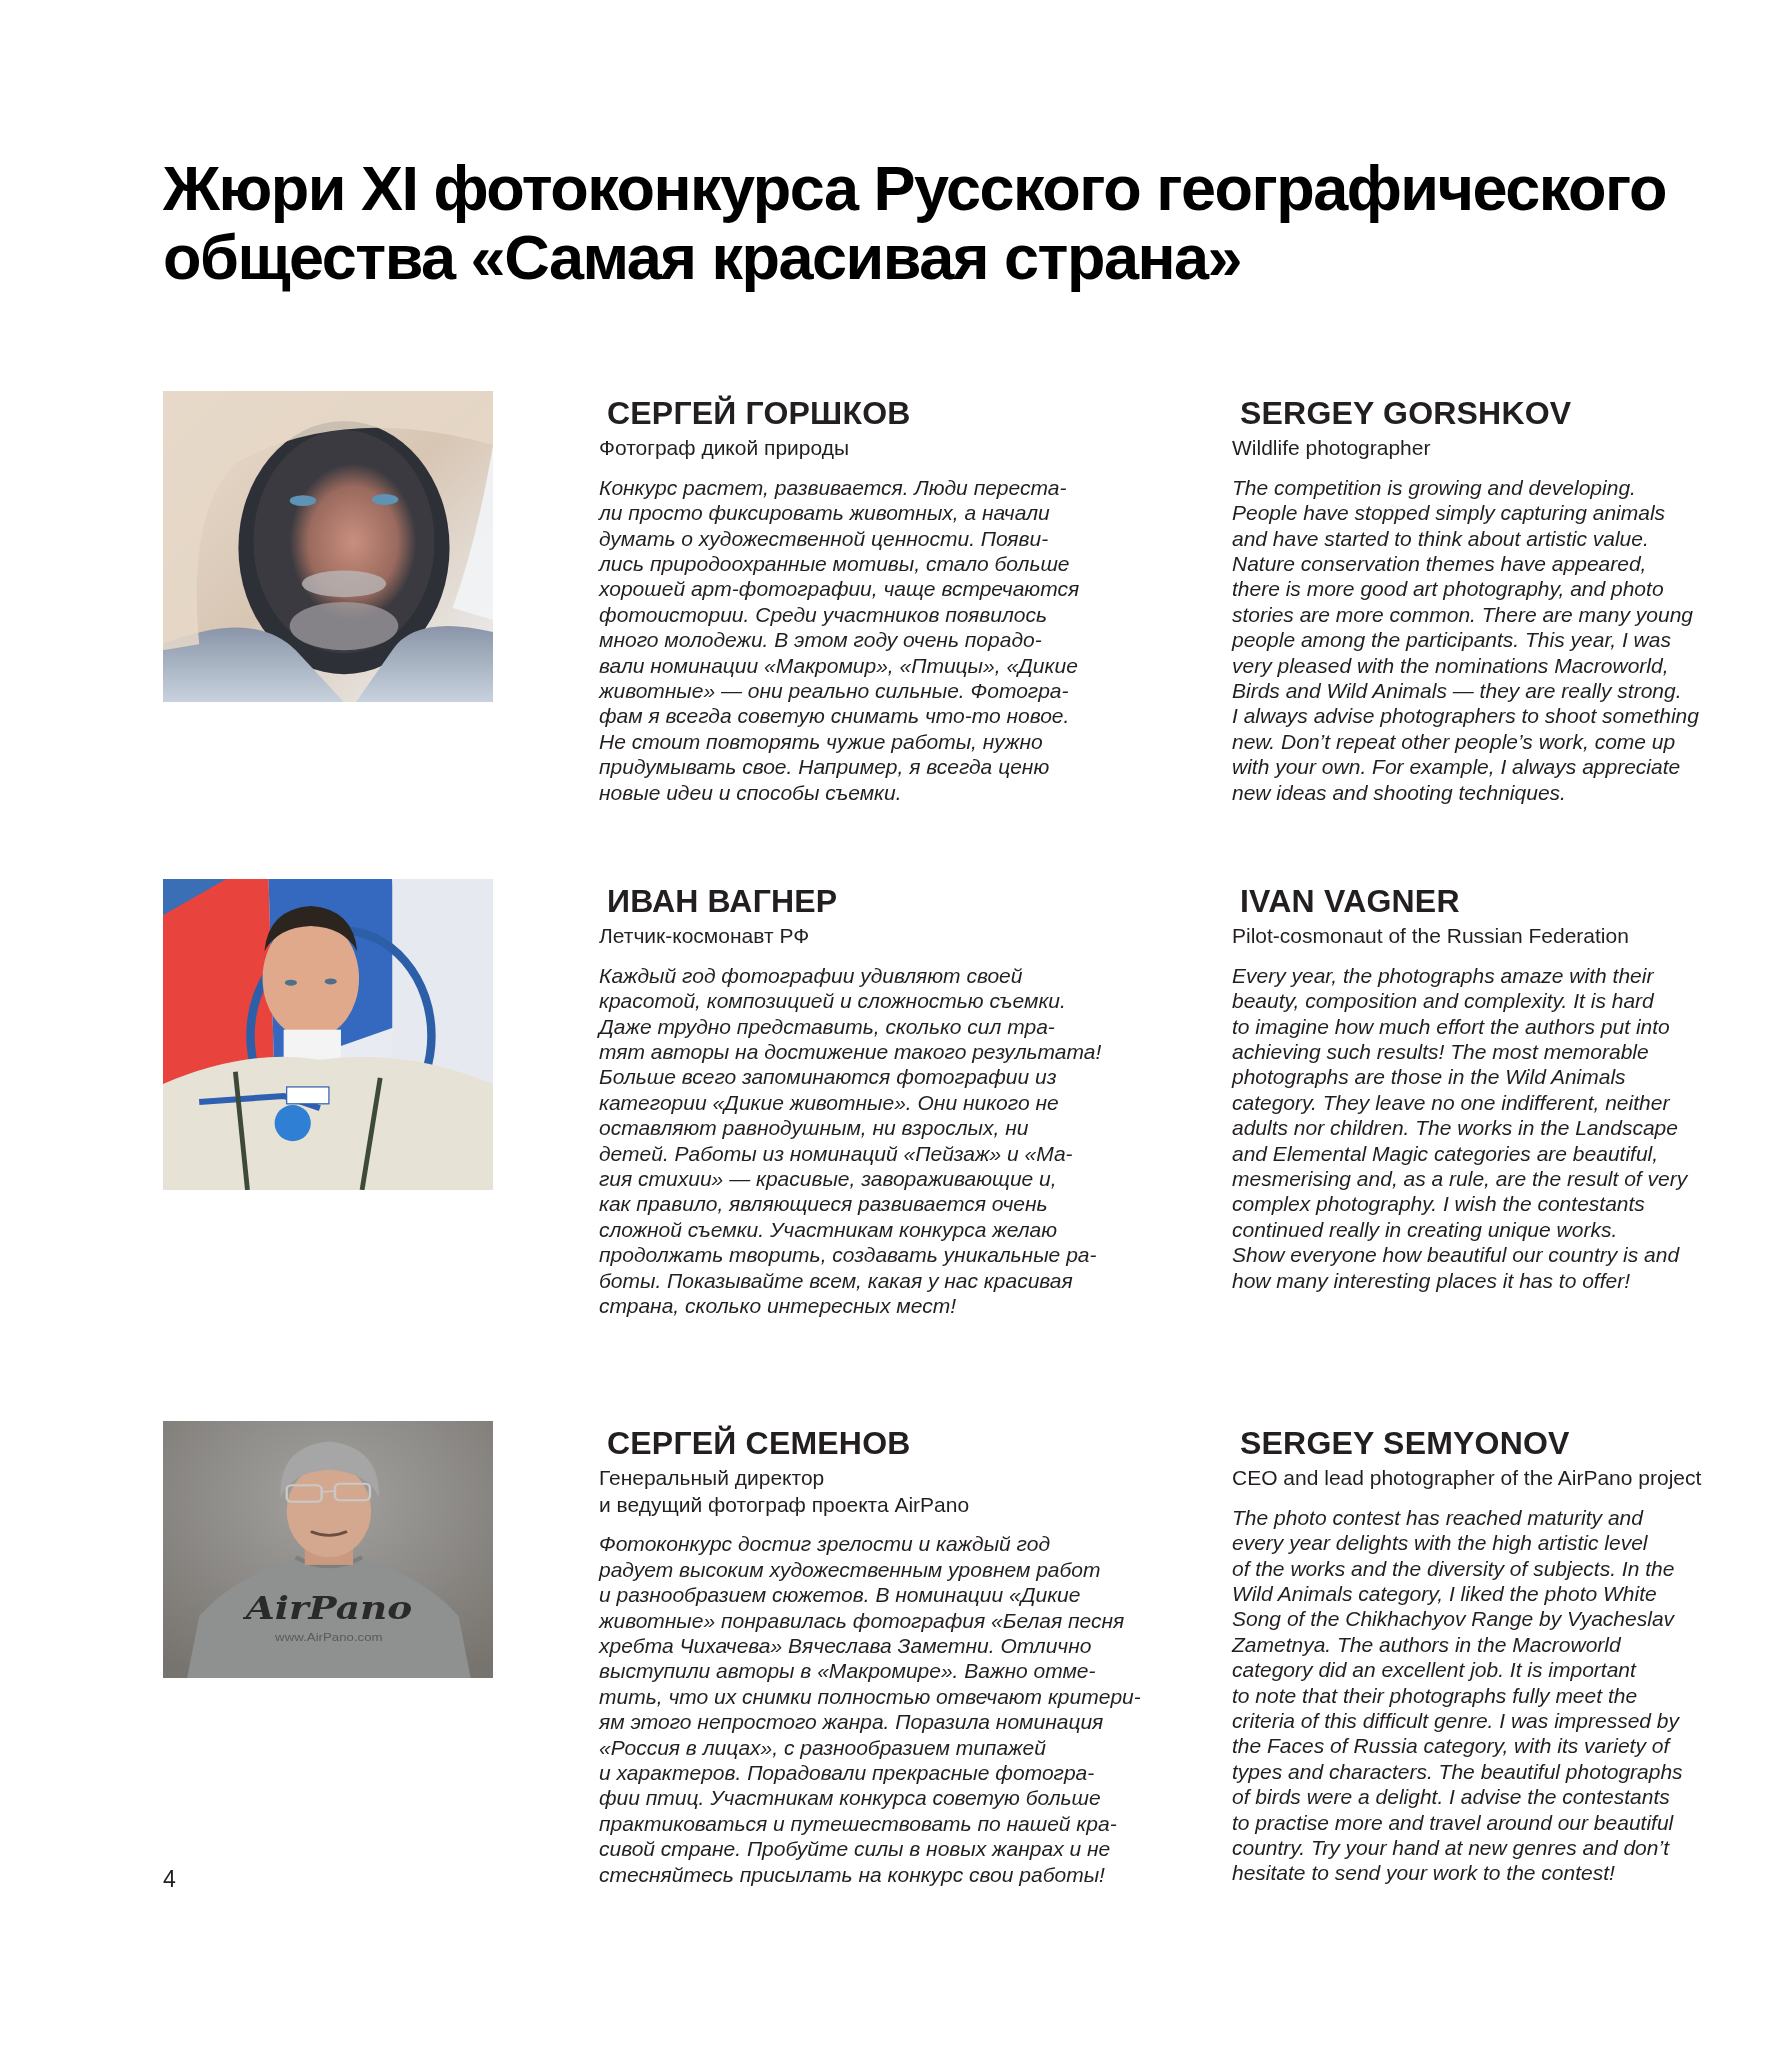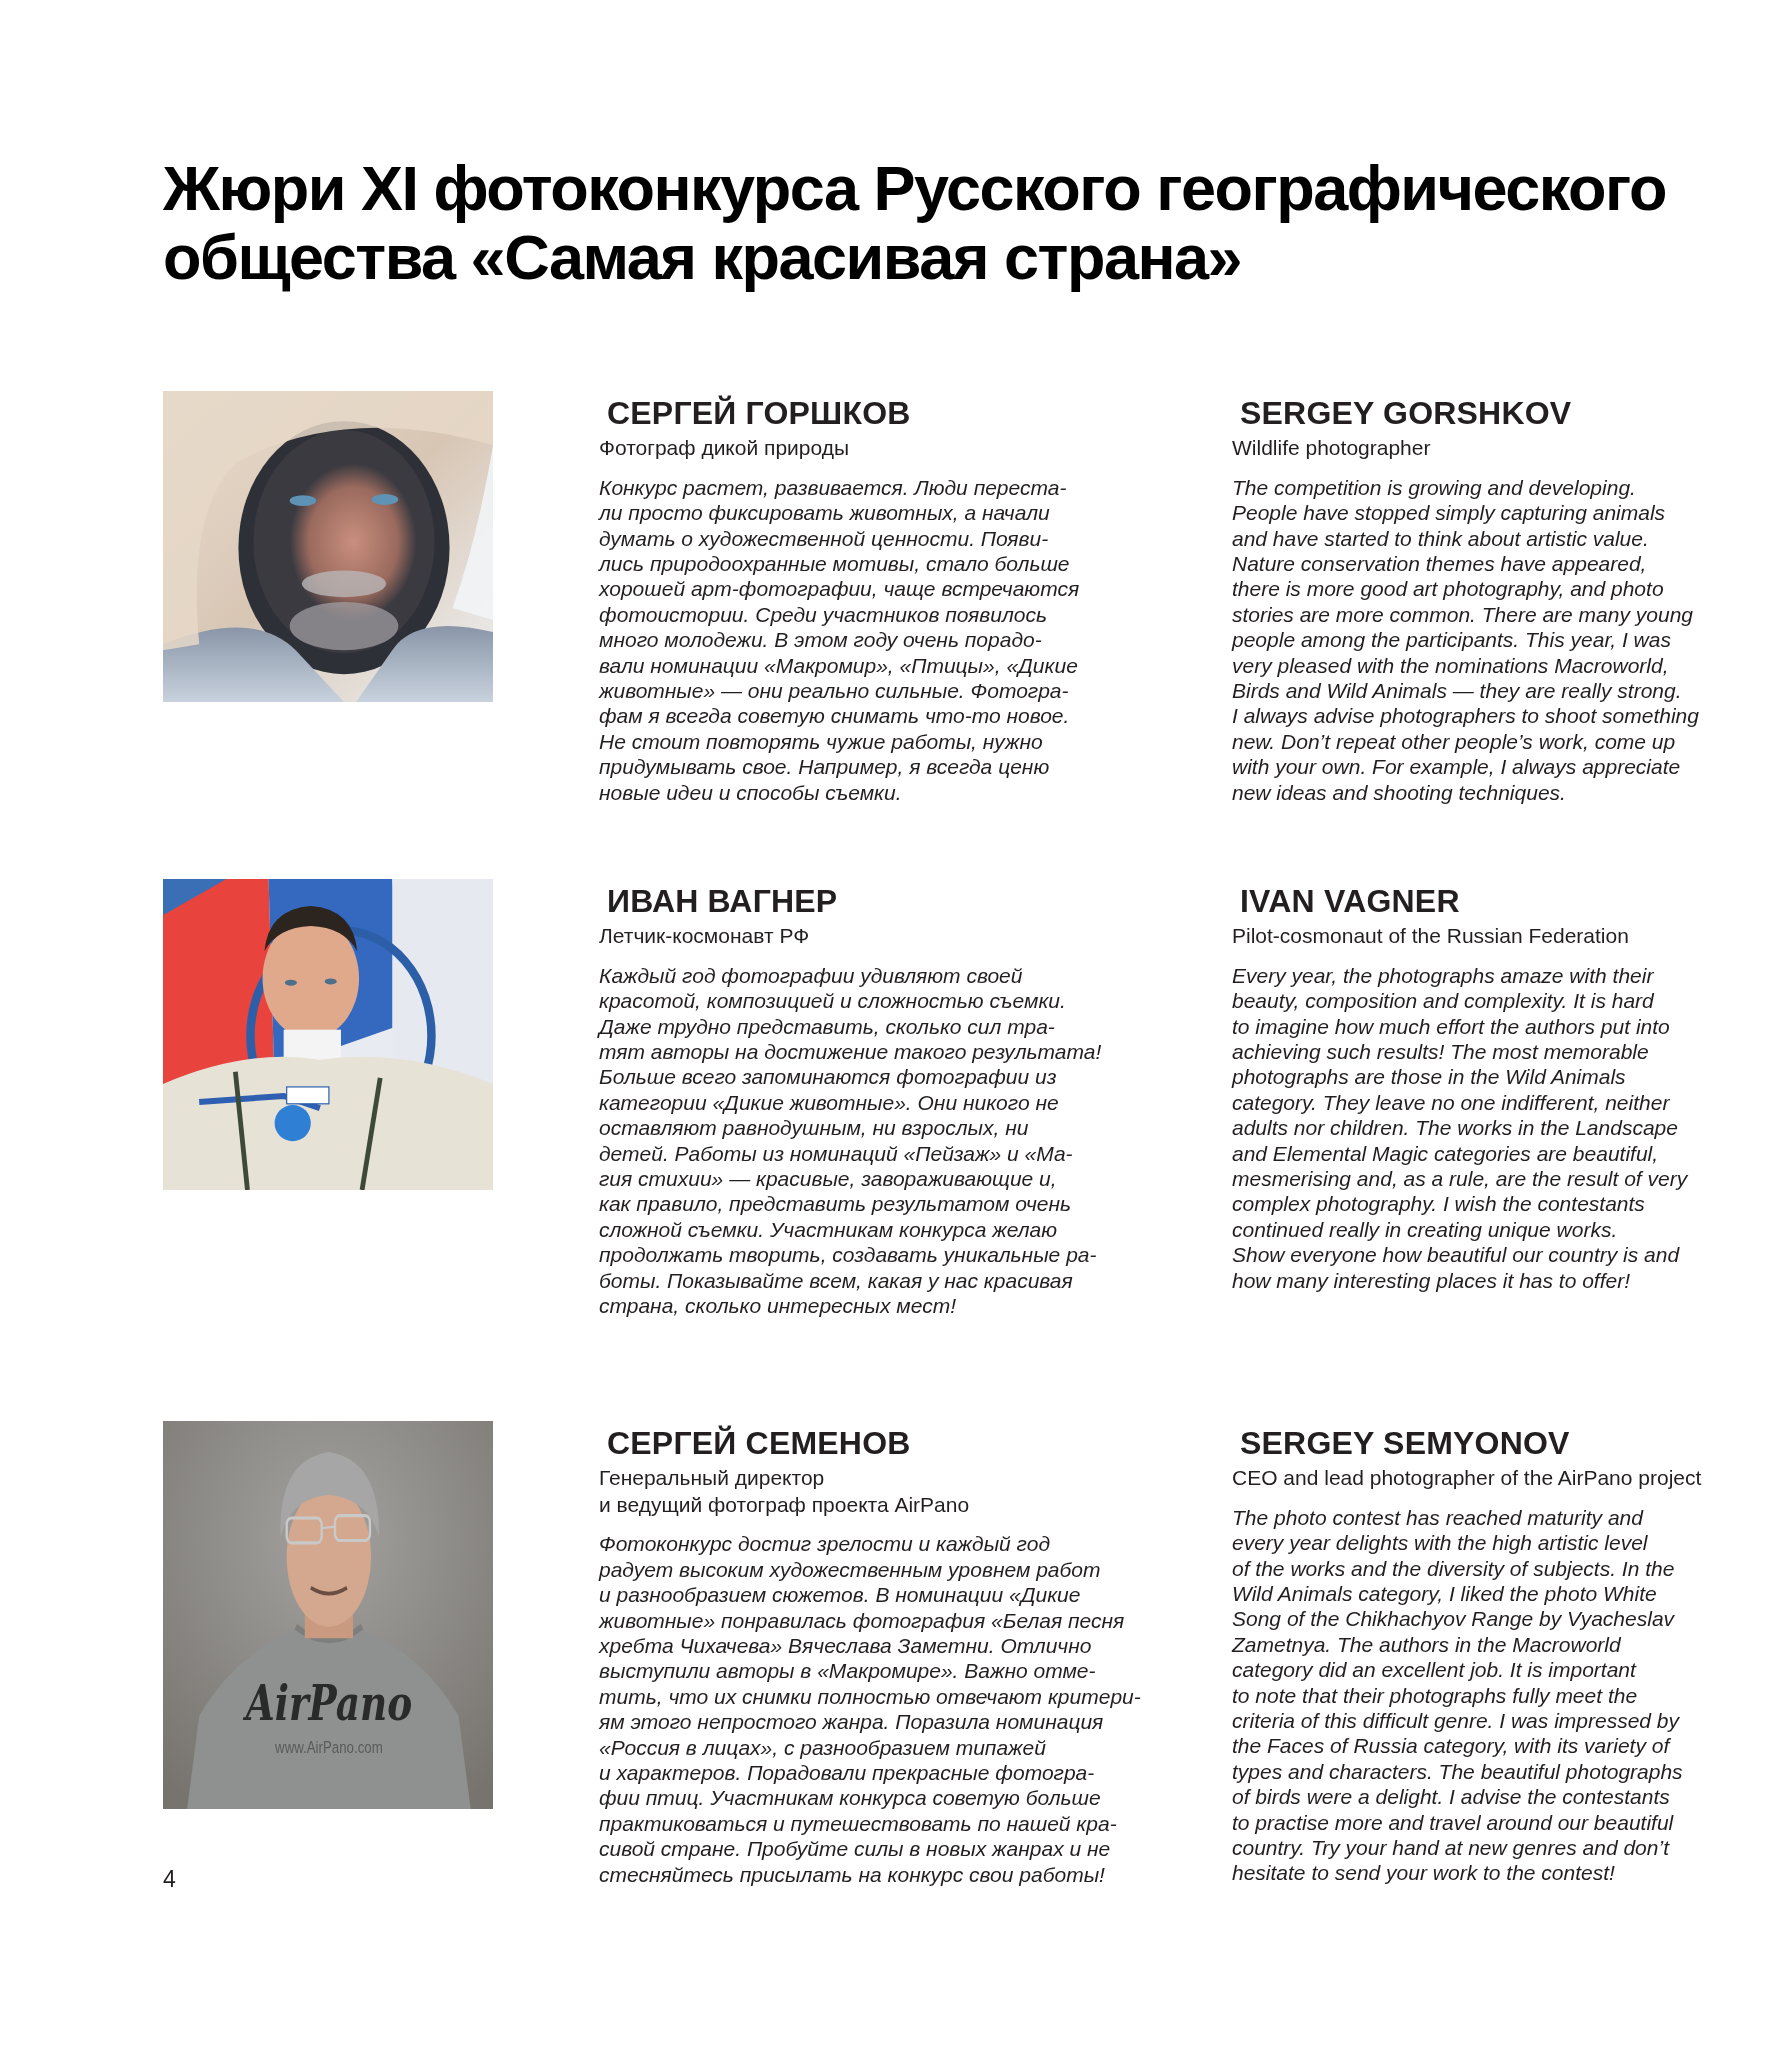--- a/index.html
+++ b/index.html
@@ -172,21 +172,21 @@
     <div class="body">
       <span>Каждый год фотографии удивляют своей</span>
       <span>красотой, композицией и сложностью съемки.</span>
       <span>Даже трудно представить, сколько сил тра-</span>
       <span>тят авторы на достижение такого результата!</span>
       <span>Больше всего запоминаются фотографии из</span>
       <span>категории «Дикие животные». Они никого не</span>
       <span>оставляют равнодушным, ни взрослых, ни</span>
       <span>детей. Работы из номинаций «Пейзаж» и «Ма-</span>
       <span>гия стихии» — красивые, завораживающие и,</span>
-      <span>как правило, представить результатом очень</span>
+      <span>как правило, являющиеся развивается очень</span>
       <span>сложной съемки. Участникам конкурса желаю</span>
       <span>продолжать творить, создавать уникальные ра-</span>
       <span>боты. Показывайте всем, какая у нас красивая</span>
       <span>страна, сколько интересных мест!</span>
     </div>
   </div>
   <div class="col en">
     <p class="name">IVAN VAGNER</p>
     <p class="role">
       <span>Pilot-cosmonaut of the Russian Federation</span>
@@ -203,21 +203,21 @@
       <span>mesmerising and, as a rule, are the result of very</span>
       <span>complex photography. I wish the contestants</span>
       <span>continued really in creating unique works.</span>
       <span>Show everyone how beautiful our country is and</span>
       <span>how many interesting places it has to offer!</span>
     </div>
   </div>
 </div>
 
 <div class="section" style="top:1421px;">
-  <div class="photo" style="height:388px;">
+  <div class="photo" style="height:257px;">
     <svg viewBox="0 0 547 500" preserveAspectRatio="none">
       <defs>
         <radialGradient id="g3bg" cx="0.5" cy="0.3" r="0.8">
           <stop offset="0" stop-color="#a3a19f"></stop>
           <stop offset="1" stop-color="#77746f"></stop>
         </radialGradient>
       </defs>
       <rect width="547" height="500" fill="url(#g3bg)"></rect>
       <path d="M40 500 L60 380 Q120 300 220 270 L330 270 Q430 300 490 380 L510 500 Z" fill="#8f9090"></path>
       <path d="M220 265 Q275 300 330 265" fill="none" stroke="#7d7e7e" stroke-width="8"></path>

